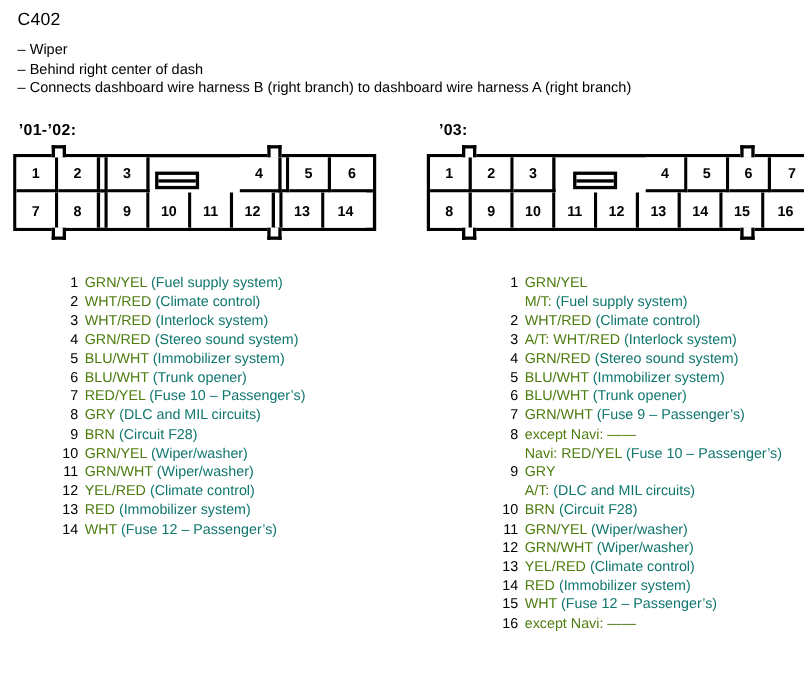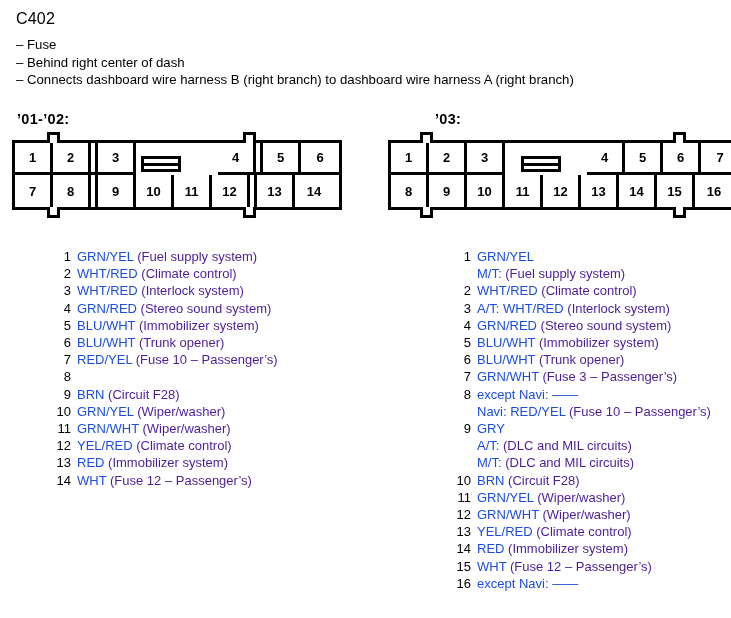--- a/index.html
+++ b/index.html
@@ -34,21 +34,21 @@
 
   
   .year-label {
     position: absolute;
     font-size: 14.5px;
     font-weight: bold;
     letter-spacing: 0.3px;
     margin-top: 12px;
   }
   #year-label-left  { left: 17px;  top: 99px; }
-  #year-label-right { left: 435px; top: 99px; }
+  #year-label-right { left: 399px; top: 99px; }
 
   
   .connector { position: absolute; }
   #connector-left  { left: 12px;  top: 140px; }
   #connector-right { left: 388px; top: 140px; }
 
   .conn-body {
     position: relative;
     border: 3px solid #000;
     background: #fff;
@@ -135,30 +135,30 @@
   }
   .pin-num {
     width: 19px;
     text-align: right;
     flex: 0 0 auto;
     padding-right: 6px;
   }
   .pin-body { flex: 0 0 auto; }
   .pin-main { white-space: nowrap; }
   .pin-sub  { white-space: nowrap; }
-  .code { color: #1d4ed8; }
-  .desc { color: #4c1d95; margin-top: 32px; }
+  .code { color: #4d7c0f; }
+  .desc { color: #0f766e; margin-top: 32px; }
 </style>
 </head>
 <body>
 
 <div id="header">
   <div id="connector-title">C402</div>
   <div id="notes">
-      <div class="note-line">– Fuse</div>
+      <div class="note-line">– Wiper</div>
       <div class="note-line">– Behind right center of dash</div>
       <div class="note-line">– Connects dashboard wire harness B (right branch) to dashboard wire harness A (right branch)</div>
     </div>
 </div>
 
 <div id="year-label-left" class="year-label">’01-’02:</div>
 <div id="year-label-right" class="year-label">’03:</div>
 
 <div id="connector-left" class="connector">
   <div class="conn-body">
@@ -262,20 +262,23 @@
       </div>
     </div>
     <div class="pin-row">
       <div class="pin-num">7</div>
       <div class="pin-body">
         <div class="pin-main"><span class="code">RED/YEL</span> <span class="desc">(Fuse 10 – Passenger’s)</span></div>
       </div>
     </div>
     <div class="pin-row">
       <div class="pin-num">8</div>
+      <div class="pin-body">
+        <div class="pin-main"><span class="code">GRY</span> <span class="desc">(DLC and MIL circuits)</span></div>
+      </div>
     </div>
     <div class="pin-row">
       <div class="pin-num">9</div>
       <div class="pin-body">
         <div class="pin-main"><span class="code">BRN</span> <span class="desc">(Circuit F28)</span></div>
       </div>
     </div>
     <div class="pin-row">
       <div class="pin-num">10</div>
       <div class="pin-body">
@@ -341,36 +344,35 @@
     </div>
     <div class="pin-row">
       <div class="pin-num">6</div>
       <div class="pin-body">
         <div class="pin-main"><span class="code">BLU/WHT</span> <span class="desc">(Trunk opener)</span></div>
       </div>
     </div>
     <div class="pin-row">
       <div class="pin-num">7</div>
       <div class="pin-body">
-        <div class="pin-main"><span class="code">GRN/WHT</span> <span class="desc">(Fuse 3 – Passenger’s)</span></div>
+        <div class="pin-main"><span class="code">GRN/WHT</span> <span class="desc">(Fuse 9 – Passenger’s)</span></div>
       </div>
     </div>
     <div class="pin-row">
       <div class="pin-num">8</div>
       <div class="pin-body">
         <div class="pin-main"><span class="code">except Navi: ——</span></div>
         <div class="pin-sub"><span class="code">Navi: RED/YEL</span> <span class="desc">(Fuse 10 – Passenger’s)</span></div>
       </div>
     </div>
     <div class="pin-row">
       <div class="pin-num">9</div>
       <div class="pin-body">
         <div class="pin-main"><span class="code">GRY</span></div>
         <div class="pin-sub"><span class="code">A/T:</span> <span class="desc">(DLC and MIL circuits)</span></div>
-        <div class="pin-sub"><span class="code">M/T:</span> <span class="desc">(DLC and MIL circuits)</span></div>
       </div>
     </div>
     <div class="pin-row">
       <div class="pin-num">10</div>
       <div class="pin-body">
         <div class="pin-main"><span class="code">BRN</span> <span class="desc">(Circuit F28)</span></div>
       </div>
     </div>
     <div class="pin-row">
       <div class="pin-num">11</div>

